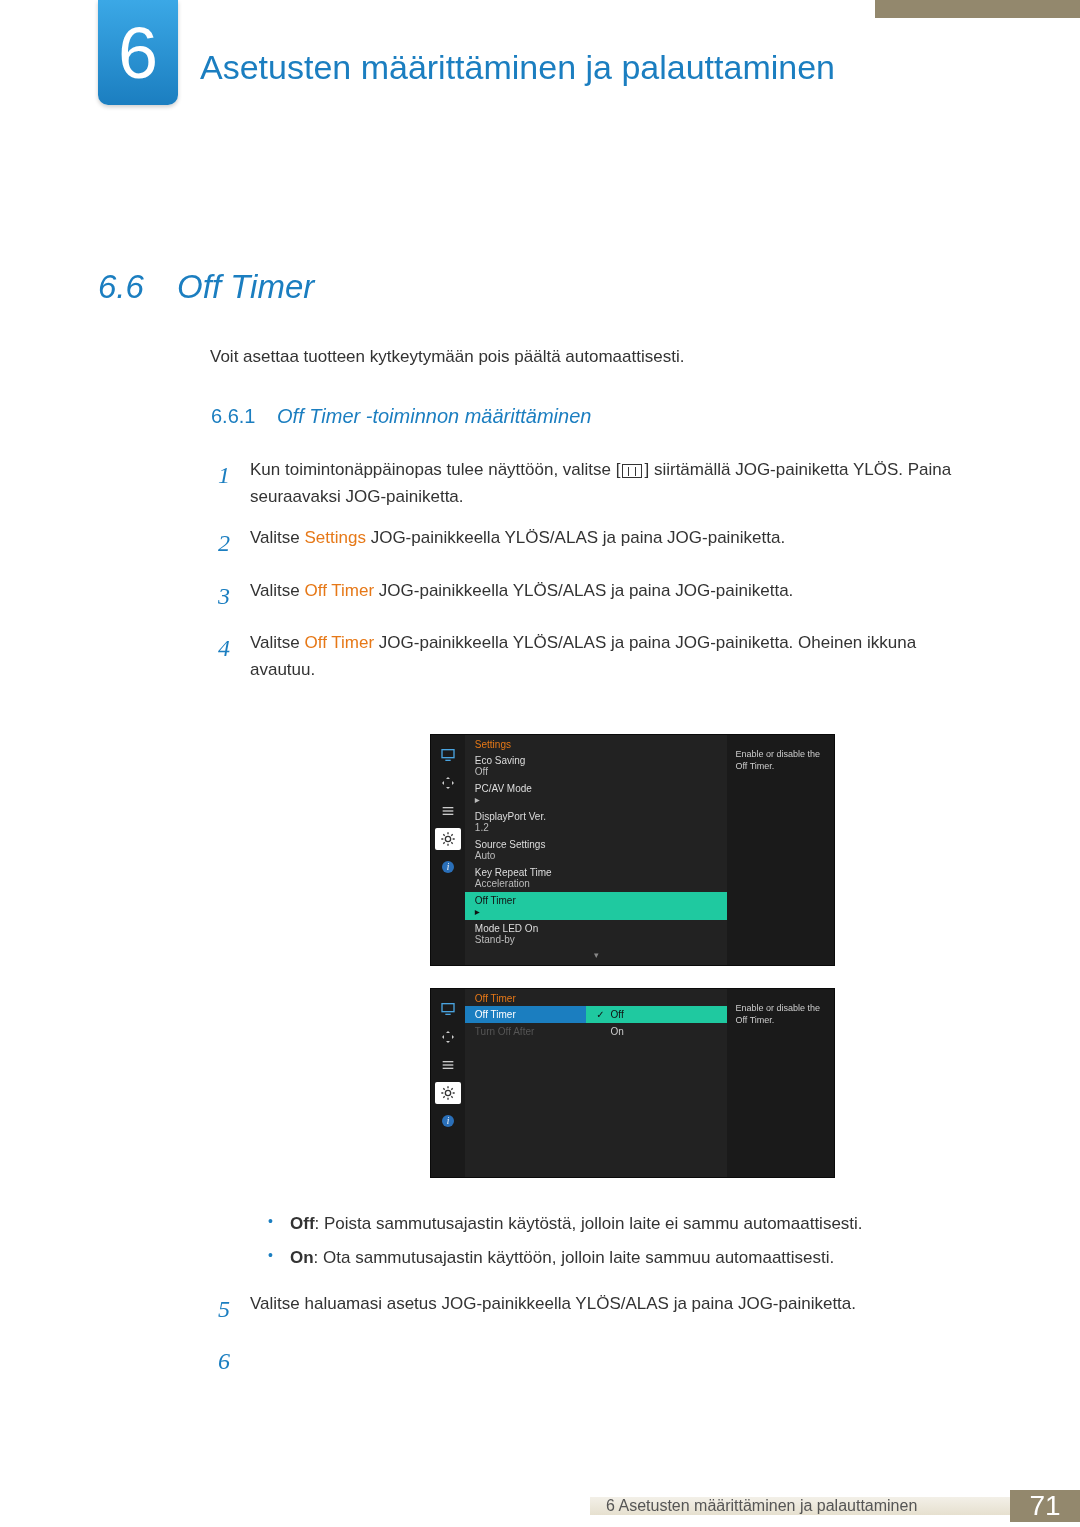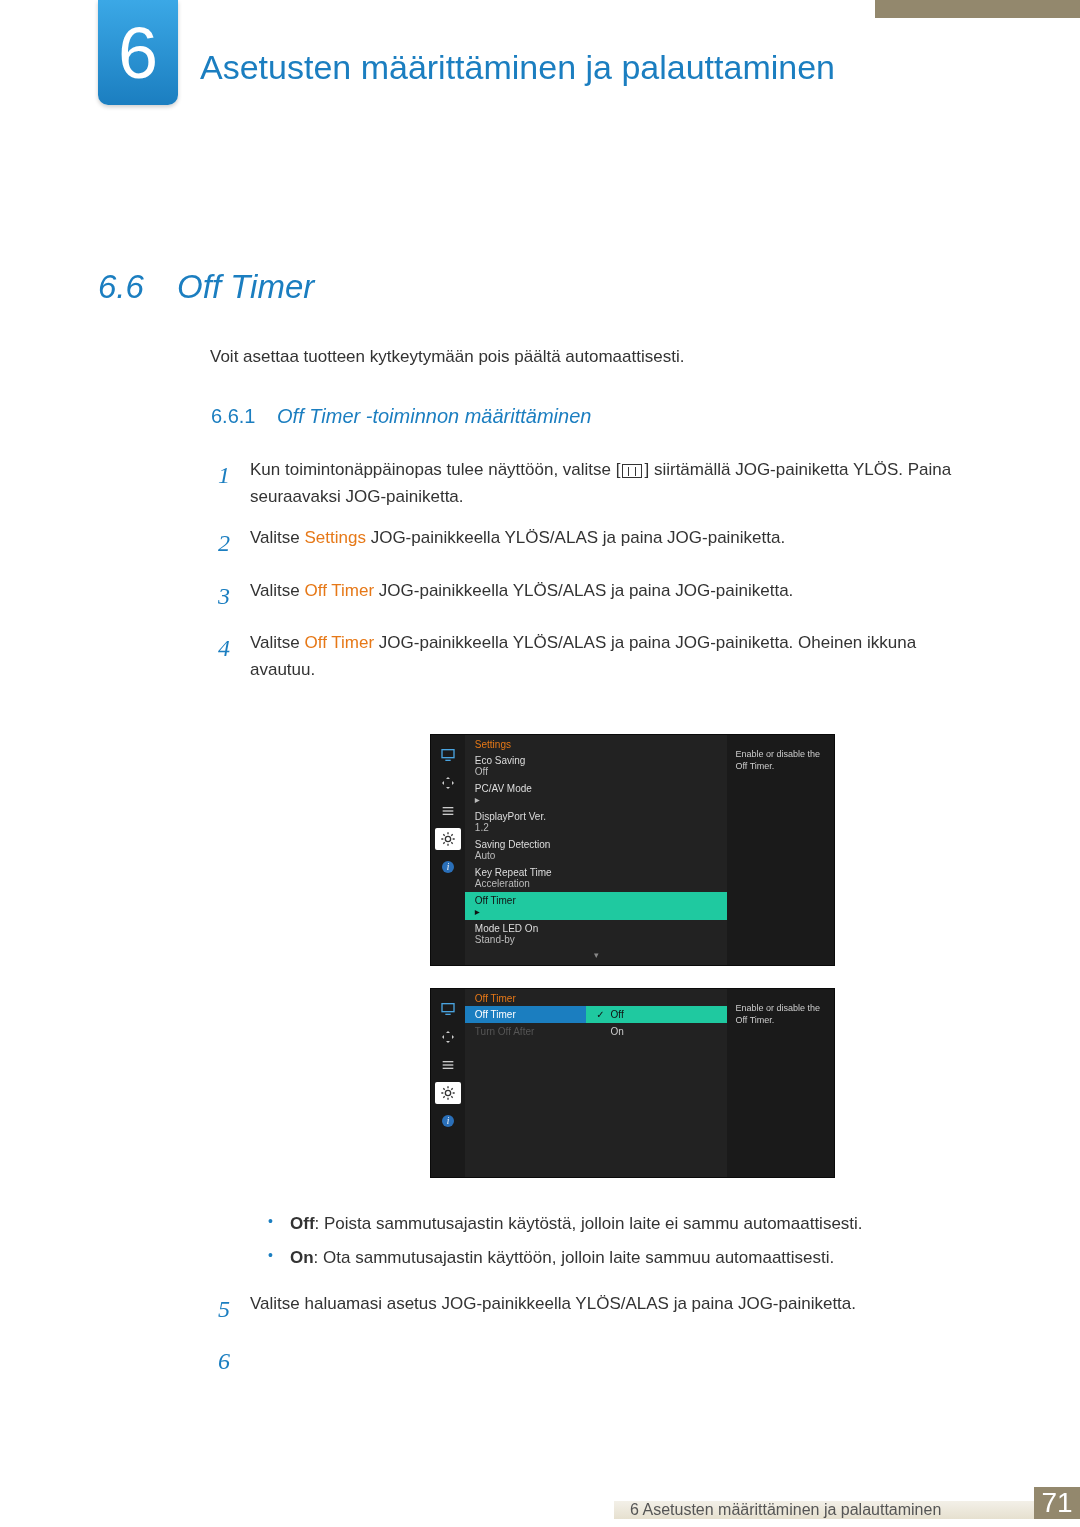--- a/index.html
+++ b/index.html
@@ -224,40 +224,40 @@
   }
   .bullets .bold { font-weight: 700; }
   .steps2 {
     position: absolute;
     left: 218px;
     top: 1290px;
     width: 740px;
   }
   .footer {
     position: absolute;
-    bottom: 8px;
+    bottom: 0;
     left: 0; right: 0;
     height: 42px;
     display: flex;
     justify-content: flex-end;
-    align-items: flex-end;
+    align-items: center;
   }
   .footer-text {
     background: linear-gradient(to bottom, #f3f0e8, #e6e0cf);
     color: #555;
     font-size: 16px;
     display: flex;
     align-items: center;
     padding: 0 16px;
     width: 420px;
   }
   .footer-num {
     background: #93886d;
     color: #fff;
-    width: 46px;
+    width: 70px;
     font-size: 28px;
     font-weight: 500;
     display: flex;
     align-items: center;
     justify-content: center;
   }
   .sicon svg { width: 16px; height: 16px; }
 </style>
 </head>
 <body>
@@ -352,21 +352,21 @@
         </div>
       <div class="osd-row">
           <span>PC/AV Mode</span>
           <span class="osd-val">▸</span>
         </div>
       <div class="osd-row">
           <span>DisplayPort Ver.</span>
           <span class="osd-val">1.2</span>
         </div>
       <div class="osd-row">
-          <span>Saving Detection</span>
+          <span>Source Settings</span>
           <span class="osd-val">Auto</span>
         </div>
       <div class="osd-row">
           <span>Key Repeat Time</span>
           <span class="osd-val">Acceleration</span>
         </div>
       <div class="osd-row hl">
           <span>Off Timer</span>
           <span class="osd-val">▸</span>
         </div>

